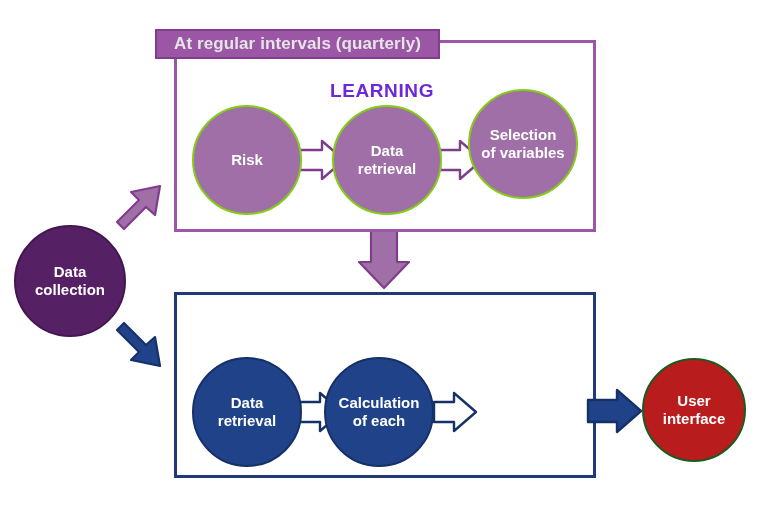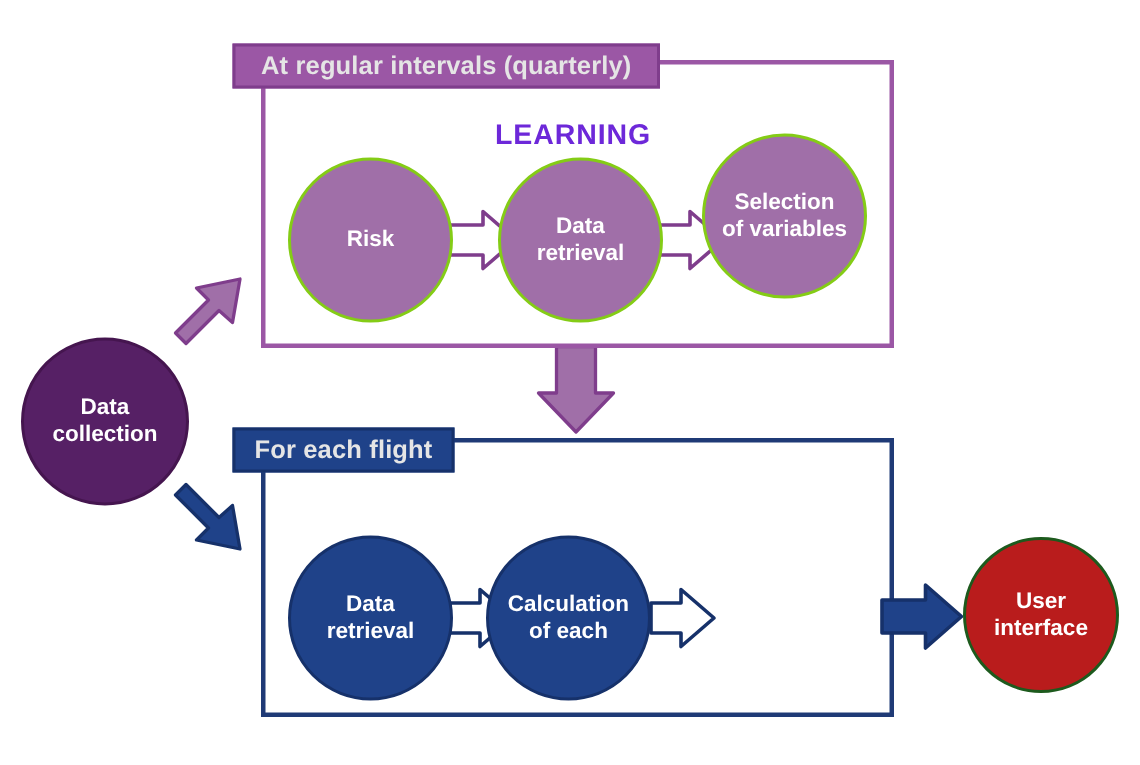--- a/index.html
+++ b/index.html
@@ -189,21 +189,20 @@
   <div class="group-box" id="analysis-box"></div>
 
   <svg class="svg-layer" viewBox="0 0 760 510">
     <g>
       <polygon points="588,400 617,400 617,390 641,411 617,432 617,422 588,422" fill="#1f4289" stroke="#16316a" stroke-width="2.4" stroke-linejoin="round"></polygon>
     </g>
   </svg>
 
   <div class="tag" id="tag-learning">At regular intervals (quarterly)</div>
 
-  <div class="tag" id="tag-analysis">For each flight</div>
 
   <div class="section-title" id="title-learning">LEARNING</div>
 
 
   <div class="circle" id="c-data-collection">
     <div>
       <span>Data</span>
       <span>collection</span>
     </div>
   </div>

